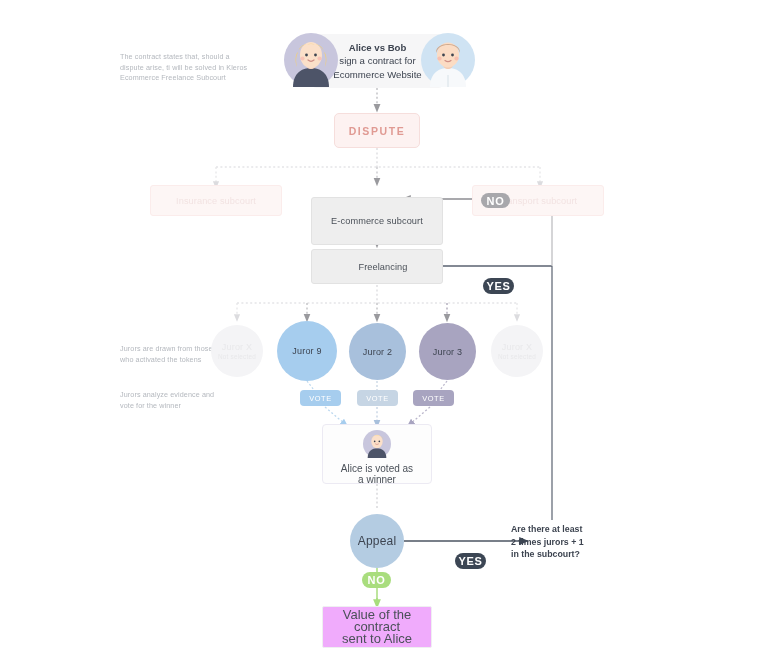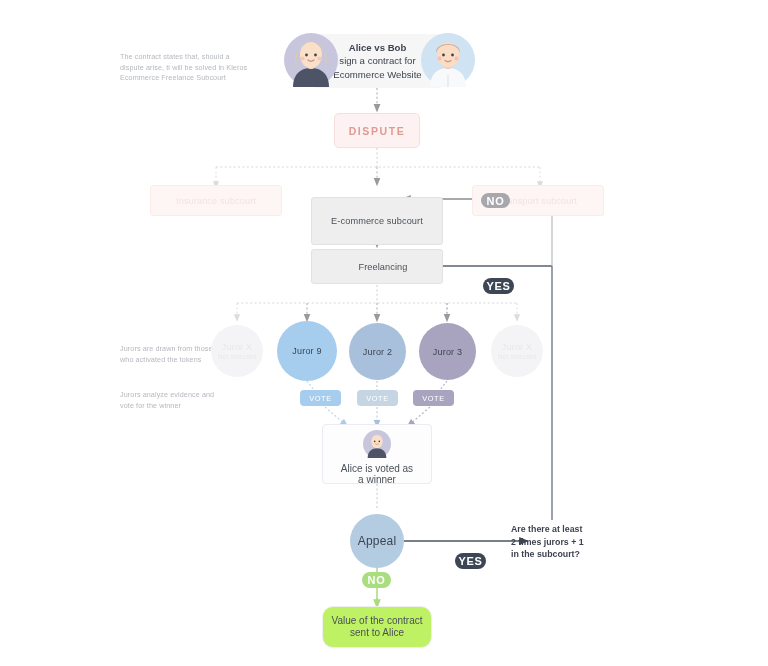--- a/index.html
+++ b/index.html
@@ -23,23 +23,23 @@
     font-size:9.2px;color:#4a5058;letter-spacing:.1px;
   }
   .pbox.faded{background:#fafafa;border-color:#f2f2f2;color:#e6e6e6;}
   .pbox.faded.pink{background:#fdf6f5;border-color:#fbeceb;color:#f2e3e2;}
   .dispute{
     background:#fdf2f1;border:1px solid #f6dedc;border-radius:5px;
     display:flex;align-items:center;justify-content:center;
     font-size:10.5px;letter-spacing:1.6px;color:#e09a93;font-weight:600;
   }
   .whitebox{
-    background:#bef264;border:1px solid #efeff1;border-radius:11px;
+    background:#f0abfc;border:1px solid #efeff1;border-radius:2px;
     display:flex;align-items:center;justify-content:center;text-align:center;
-    font-size:10px;line-height:12px;color:#4a5058;
+    font-size:13px;line-height:12px;color:#4a5058;
   }
   .topcard{
     background:#f6f6f7;border-radius:7px;
     display:flex;flex-direction:column;align-items:center;justify-content:center;
     text-align:center;font-size:9.6px;line-height:13.5px;color:#3d4450;
   }
   .topcard .t1{font-weight:bold;}
   .winnerbox{
     background:#fdfdfd;border:1px solid #eceaf3;border-radius:4px;
     display:flex;flex-direction:column;align-items:center;

